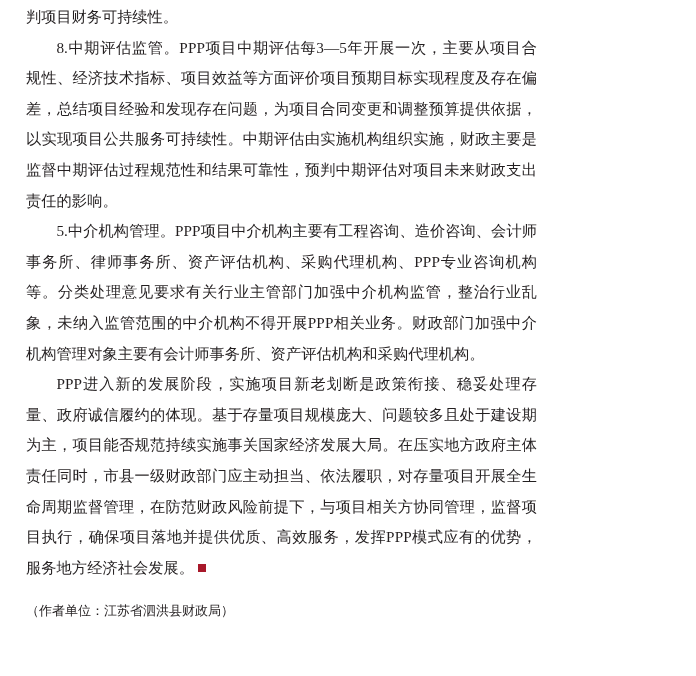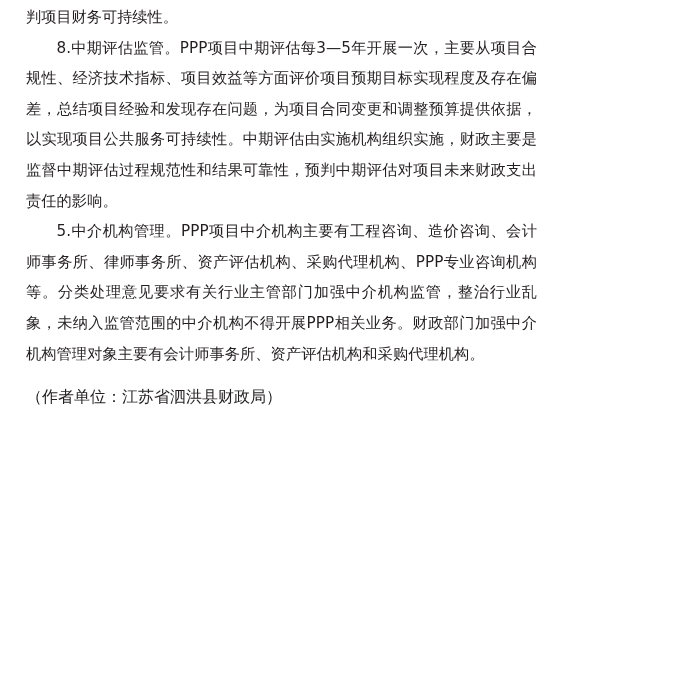--- a/index.html
+++ b/index.html
@@ -22,20 +22,21 @@
     padding: 0 22px 0 26px;
   }
   .para {
     font-size: 15.2px;
     line-height: 30.6px;
     text-align: justify;
     text-justify: inter-ideograph;
     margin: 0 0 0 0;
     letter-spacing: 0.1px;
     color: #231f20;
+    font-family: Liberation Serif, serif;
   }
   .para.indent {
     text-indent: 2em;
   }
   .top-line {
     font-size: 15.2px;
     line-height: 30.6px;
     text-align: justify;
     margin: 0;
     padding-top: 2px;
@@ -53,35 +54,36 @@
   }
   .end-mark {
     display: inline-block;
     width: 8px;
     height: 8px;
     background: #a8182a;
     margin-left: 4px;
     vertical-align: 1px;
   }
   .affiliation {
-    font-size: 16px;
+    font-size: 13px;
     line-height: 28px;
     margin-top: 14px;
     color: #231f20;
   }
 </style>
 </head>
 <body>
 
 <div class="page">
 
   <div class="top-line">判项目财务可持续性。</div>
 
   <p class="para indent">8.中期评估监管。PPP项目中期评估每3—5年开展一次，主要从项目合规性、经济技术指标、项目效益等方面评价项目预期目标实现程度及存在偏差，总结项目经验和发现存在问题，为项目合同变更和调整预算提供依据，以实现项目公共服务可持续性。中期评估由实施机构组织实施，财政主要是监督中期评估过程规范性和结果可靠性，预判中期评估对项目未来财政支出责任的影响。</p>
 
   <p class="para indent">5.中介机构管理。PPP项目中介机构主要有工程咨询、造价咨询、会计师事务所、律师事务所、资产评估机构、采购代理机构、PPP专业咨询机构等。分类处理意见要求有关行业主管部门加强中介机构监管，整治行业乱象，未纳入监管范围的中介机构不得开展PPP相关业务。财政部门加强中介机构管理对象主要有会计师事务所、资产评估机构和采购代理机构。</p>
 
 
 
+  <p class="para indent"><span>PPP进入新的发展阶段，实施项目新老划断是政策衔接、稳妥处理存量、政府诚信履约的体现。基于存量项目规模庞大、问题较多且处于建设期为主，项目能否规范持续实施事关国家经济发展大局。在压实地方政府主体责任同时，市县一级财政部门应主动担当、依法履职，对存量项目开展全生命周期监督管理，在防范财政风险前提下，与项目相关方协同管理，监督项目执行，确保项目落地并提供优质、高效服务，发挥PPP模式应有的优势，服务地方经济社会发展。</span><span class="end-mark"></span></p>
 
   <div class="affiliation">（作者单位：江苏省泗洪县财政局）</div>
 
 </div>
 
 </body></html>

